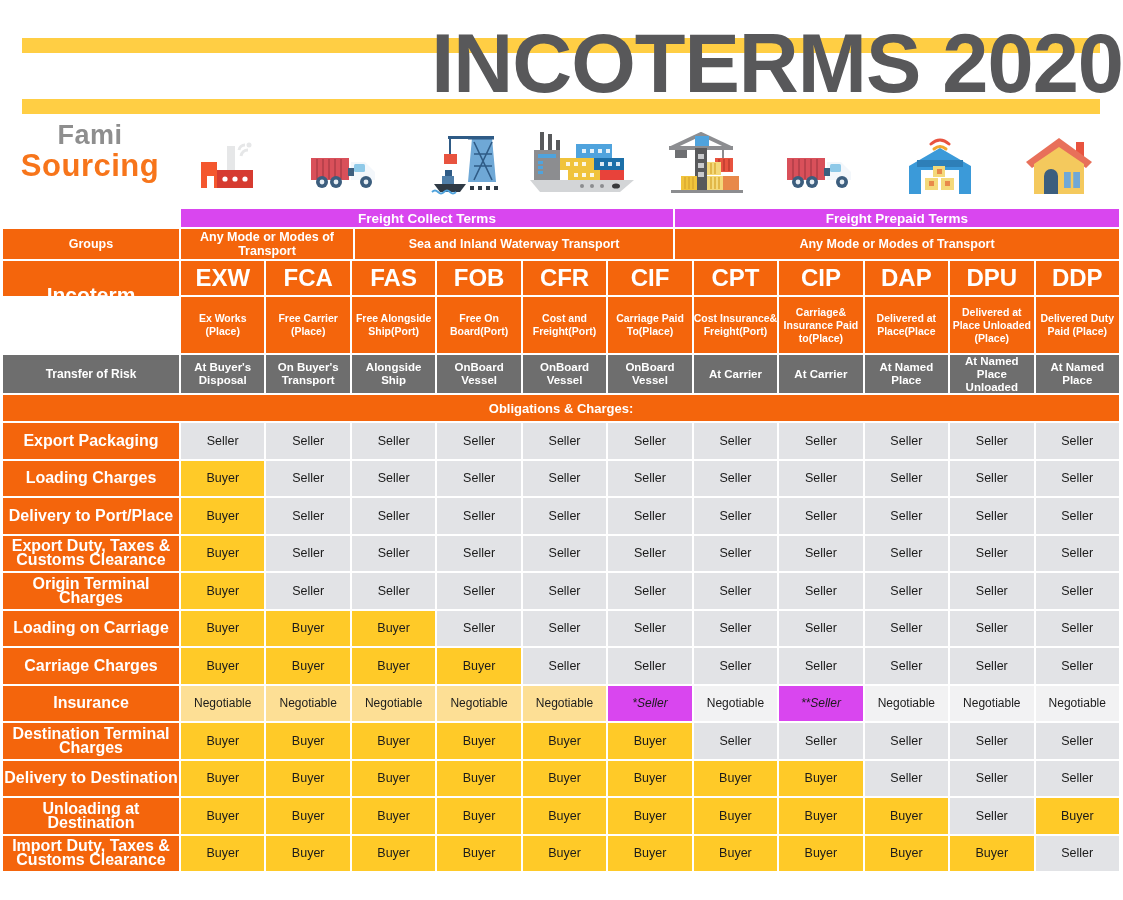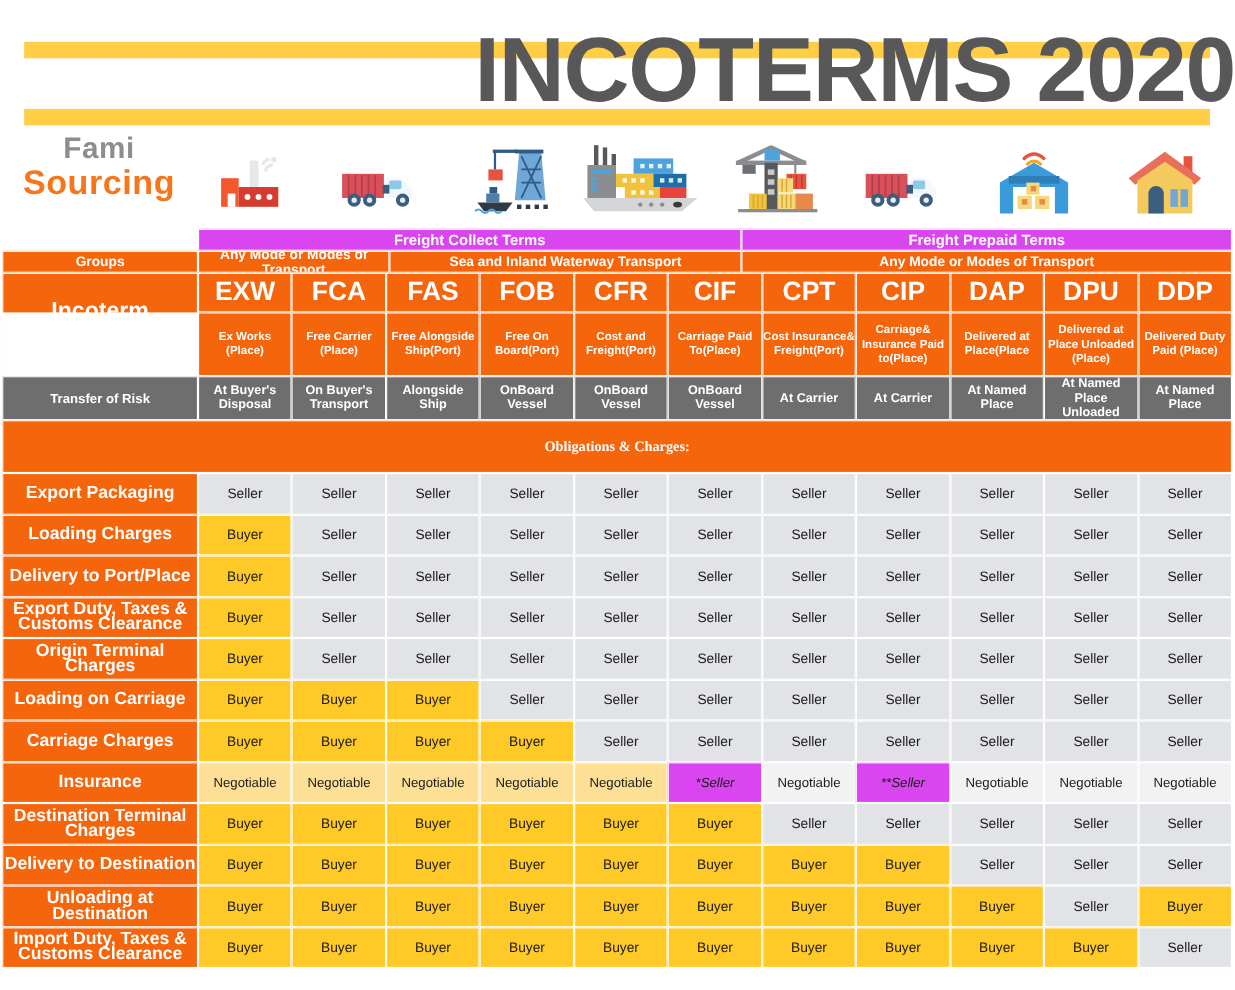--- a/index.html
+++ b/index.html
@@ -52,25 +52,25 @@
   .dark{background:#d946ef;color:#ffffff;font-weight:bold;font-size:13.5px;}
   .orange{background:#F4650C;color:#ffffff;}
   .grey{background:#6E6E6E;color:#ffffff;font-weight:bold;font-size:11.5px;line-height:13px;}
   .seller{background:#E2E3E6;color:#1b1b1b;font-size:12.5px;}
   .buyer{background:#FFCA28;color:#1b1b1b;font-size:12.5px;}
   .neg-y{background:#FDDF95;color:#1b1b1b;font-size:12px;}
   .neg-w{background:#F2F2F3;color:#1b1b1b;font-size:12px;}
   .neg-g{background:#d946ef;color:#1b1b1b;font-size:12px;font-style:italic;}
 
   .r-band{height:20px;}
-  .r-groups{height:20px;}
+  .r-groups{height:32px;}
   .r-code{height:36px;}
   .r-desc{height:58px;}
   .r-risk{height:40px;}
-  .r-oblig{height:48px;font-family:Liberation Serif, serif;}
+  .r-oblig{height:28px;}
   .r-data{height:37.5px;}
 
   .groups-lbl{font-weight:bold;font-size:12.5px;}
   .mode-lbl{font-weight:bold;font-size:12.5px;line-height:14px;}
   .incoterm-lbl{font-weight:bold;font-size:21px;line-height:25px;}
   .code-lbl{font-weight:bold;font-size:24px;line-height:26px;}
   .desc-lbl{font-weight:bold;font-size:10.5px;line-height:13px;color:#ffffff;}
   .risk-lbl{font-weight:bold;font-size:12px;}
   .oblig-lbl{font-weight:bold;font-size:13px;}
   .rowlabel{font-weight:bold;font-size:16px;line-height:14px;color:#ffffff;}

